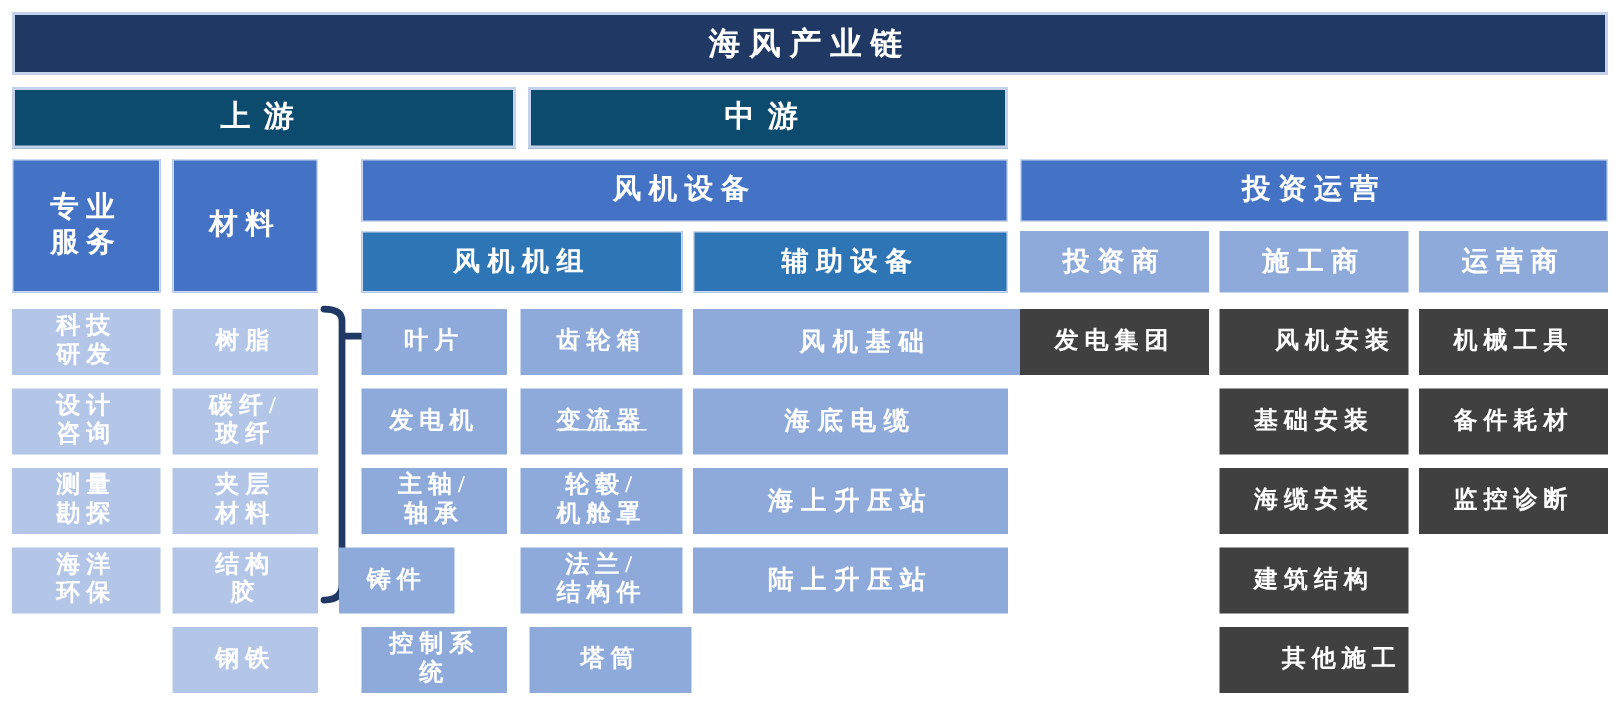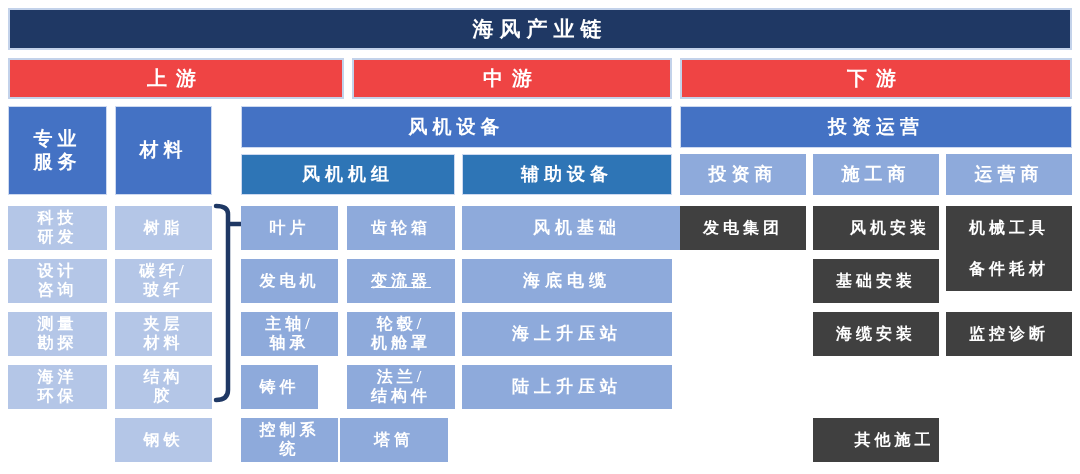--- a/index.html
+++ b/index.html
@@ -27,21 +27,21 @@
     white-space: pre-line;
     line-height: 1.18;
   }
   .title-bar {
     background: #1F3864;
     border: 2px solid #c3d2ea;
     font-size: 21px;
     letter-spacing: 6px;
   }
   .tier {
-    background: #ef4444;
+    background: #0c4a6e;
     border: 2px solid #c3d2ea;
     font-size: 20px;
     letter-spacing: 9px;
   }
   .group {
     background: #4472C4;
     border: 1.5px solid #cdd9f0;
     font-size: 19px;
     letter-spacing: 5px;
   }
@@ -69,21 +69,20 @@
 </style>
 </head>
 <body>
 
 <div id="stage">
 
   <div class="box title-bar" style="left:8px; top:8px; width:1064px; height:42px;">海风产业链</div>
 
   <div class="box tier" style="left:8px; top:58px; width:336px; height:41px;">上游</div>
   <div class="box tier" style="left:352px; top:58px; width:320px; height:41px;">中游</div>
-  <div class="box tier" style="left:680px; top:58px; width:392px; height:41px;">下游</div>
 
   <div class="box group" style="left:8px; top:106px; width:99px; height:89px;">专业
 服务</div>
   <div class="box group" style="left:115px; top:106px; width:97px; height:89px;">材料</div>
 
   <div class="box group" style="left:241px; top:106px; width:431px; height:42px;">风机设备</div>
   <div class="box subgroup" style="left:241px; top:154px; width:214px; height:41px;">风机机组</div>
   <div class="box subgroup" style="left:462px; top:154px; width:210px; height:41px;">辅助设备</div>
 
   <div class="box group" style="left:680px; top:106px; width:392px; height:42px;">投资运营</div>
@@ -110,41 +109,42 @@
   <div class="box item item-light" style="left:115px; top:418px; width:97px; height:44px;">钢铁</div>
 
   <svg class="brace" viewBox="0 0 36 212">
     <path d="M8,10 Q20,10 20,18 L20,194 Q20,204 8,204 M20,28 L33,28" fill="none" stroke="#1F3864" stroke-width="4.5" stroke-linecap="round" stroke-linejoin="round"></path>
   </svg>
 
   <div class="box item item-med" style="left:241px; top:206px; width:97px; height:44px;">叶片</div>
   <div class="box item item-med" style="left:241px; top:259px; width:97px; height:44px;">发电机</div>
   <div class="box item item-med" style="left:241px; top:312px; width:97px; height:44px;">主轴/
 轴承</div>
-  <div class="box item item-med" style="left:241px; top:365px; width:77px; height:44px;">铸件</div>
+  <div class="box item item-med" style="left:226px; top:365px; width:77px; height:44px;">铸件</div>
   <div class="box item item-med" style="left:241px; top:418px; width:97px; height:44px;">控制系
 统</div>
 
   <div class="box item item-med" style="left:347px; top:206px; width:108px; height:44px;">齿轮箱</div>
   <div class="box item item-med" style="left:347px; top:259px; width:108px; height:44px;text-decoration:underline;">变流器</div>
   <div class="box item item-med" style="left:347px; top:312px; width:108px; height:44px;">轮毂/
 机舱罩</div>
   <div class="box item item-med" style="left:347px; top:365px; width:108px; height:44px;">法兰/
 结构件</div>
-  <div class="box item item-med" style="left:340px; top:418px; width:108px; height:44px;">塔筒</div>
+  <div class="box item item-med" style="left:353px; top:418px; width:108px; height:44px;">塔筒</div>
 
   <div class="box item aux-item item-med" style="left:462px; top:206px; width:230px; height:44px;">风机基础</div>
   <div class="box item aux-item item-med" style="left:462px; top:259px; width:210px; height:44px;">海底电缆</div>
   <div class="box item aux-item item-med" style="left:462px; top:312px; width:210px; height:44px;">海上升压站</div>
   <div class="box item aux-item item-med" style="left:462px; top:365px; width:210px; height:44px;">陆上升压站</div>
 
   <div class="box item item-sky" style="left:680px; top:206px; width:126px; height:44px;">发电集团</div>
 
   <div class="box item item-sky" style="left:813px; top:206px; width:126px; height:44px;padding-left:28px;">风机安装</div>
   <div class="box item item-sky" style="left:813px; top:259px; width:126px; height:44px;">基础安装</div>
   <div class="box item item-sky" style="left:813px; top:312px; width:126px; height:44px;">海缆安装</div>
+  <div class="box item item-sky" style="left:813px; top:365px; width:126px; height:44px;">建筑结构</div>
   <div class="box item item-sky" style="left:813px; top:418px; width:126px; height:44px;padding-left:37px;">其他施工</div>
 
   <div class="box item item-sky" style="left:946px; top:206px; width:126px; height:44px;">机械工具</div>
-  <div class="box item item-sky" style="left:946px; top:247px; width:126px; height:44px;">备件耗材</div>
+  <div class="box item item-sky" style="left:946px; top:259px; width:126px; height:44px;">备件耗材</div>
   <div class="box item item-sky" style="left:946px; top:312px; width:126px; height:44px;">监控诊断</div>
 
 </div>
 
 </body></html>

